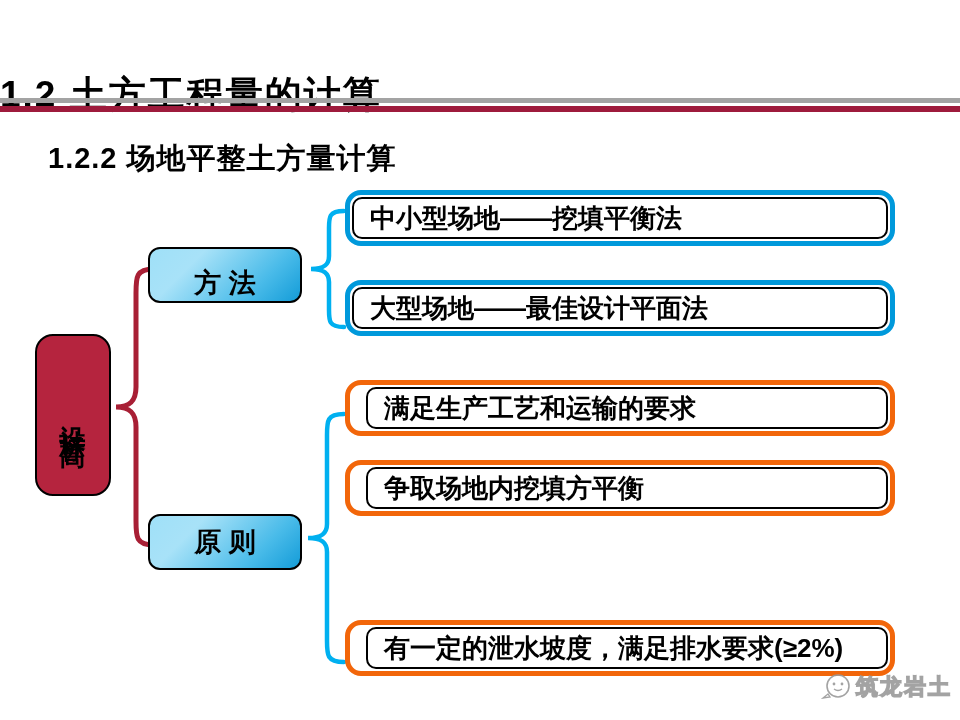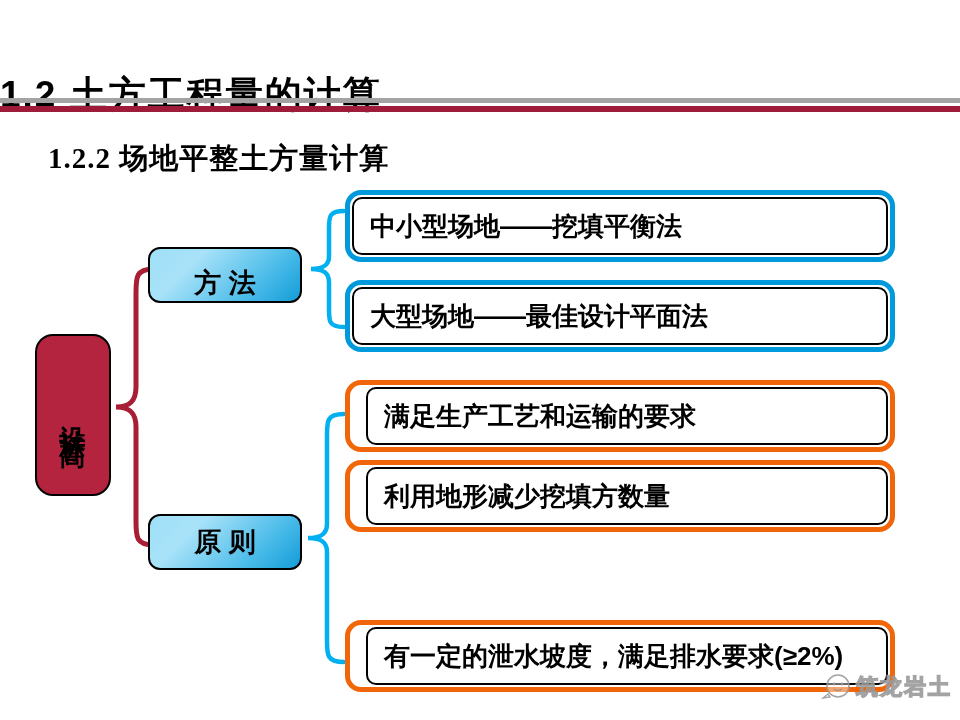--- a/index.html
+++ b/index.html
@@ -8,21 +8,21 @@
     font-family:"Liberation Sans","DejaVu Sans",sans-serif;color:#000;
   }
   
   .title{
     position:absolute;left:0;top:34px;width:100%;text-align:left;
     font-size:37px;font-weight:bold;letter-spacing:2px;color:#000;margin-top:36px;
   }
   .rule-gray{position:absolute;left:0;top:98px;width:960px;height:5px;background:var(--rule-gray);}
   .rule-maroon{position:absolute;left:0;top:106px;width:960px;height:6px;background:var(--rule-maroon);}
   .subtitle{
-    position:absolute;left:48px;top:139px;font-size:29px;font-weight:bold;letter-spacing:1px;color:#000;font-family:Liberation Serif, serif;
+    position:absolute;left:48px;top:139px;font-size:29px;font-weight:bold;letter-spacing:1px;color:#000;
   }
   
   .root-box{
     position:absolute;left:35px;top:334px;width:72px;height:158px;
     background:var(--root-box-fill);border:2px solid #000;border-radius:18px;
     display:flex;align-items:center;justify-content:center;
   }
   .root-box span{
     writing-mode:vertical-rl;text-orientation:upright;
     font-size:26px;font-weight:bold;letter-spacing:5px;color:#000;line-height:1;
@@ -37,21 +37,21 @@
   }
   .node-method{left:148px;top:247px;align-items:flex-end;}
   .node-principle{left:148px;top:514px;}
   
   .brace{position:absolute;}
   .brace path{fill:none;stroke-linecap:round;}
   .brace-red path{stroke:var(--red-brace);stroke-width:5;}
   .brace-cyan path{stroke:var(--cyan-brace);stroke-width:4.5;}
   
   .cbox{
-    position:absolute;left:345px;width:550px;height:72px;
+    position:absolute;left:345px;width:550px;height:56px;
     border-radius:16px;background:#fff;padding:2px;box-sizing:border-box;
   }
   .cbox-blue{border:5px solid var(--blue-box-border);}
   .cbox-orange{border:5px solid var(--orange-box-border);padding-left:16px;}
   .cbox-inner{
     width:100%;height:100%;box-sizing:border-box;
     border:2px solid #000;border-radius:10px;background:#fff;
     display:flex;align-items:center;padding:0 16px;
     font-size:26px;font-weight:bold;color:#000;white-space:nowrap;
   }
@@ -105,21 +105,21 @@
     <div class="cbox-inner">中小型场地——挖填平衡法</div>
   </div>
   <div class="cbox cbox-blue" style="top:280px;">
     <div class="cbox-inner">大型场地——最佳设计平面法</div>
   </div>
 
   <div class="cbox cbox-orange" style="top:380px;">
     <div class="cbox-inner">满足生产工艺和运输的要求</div>
   </div>
   <div class="cbox cbox-orange" style="top:460px;">
-    <div class="cbox-inner">利用地形减少挖填方数量</div>
+    <div class="cbox-inner">争取场地内挖填方平衡</div>
   </div>
   <div class="cbox cbox-orange" style="top:620px;">
     <div class="cbox-inner">有一定的泄水坡度，满足排水要求(≥2%)</div>
   </div>
 
   <div class="watermark">
     <svg width="34" height="34" viewBox="0 0 34 34">
       <circle cx="18" cy="16" r="11" fill="rgba(255,255,255,0.45)" stroke="#9a9a9a" stroke-width="1.6"></circle>
       <path d="M 8,24 L 3,28 L 10,27 Z" fill="rgba(255,255,255,0.45)" stroke="#9a9a9a" stroke-width="1.3"></path>
       <circle cx="14" cy="14" r="1.4" fill="#9a9a9a"></circle>

